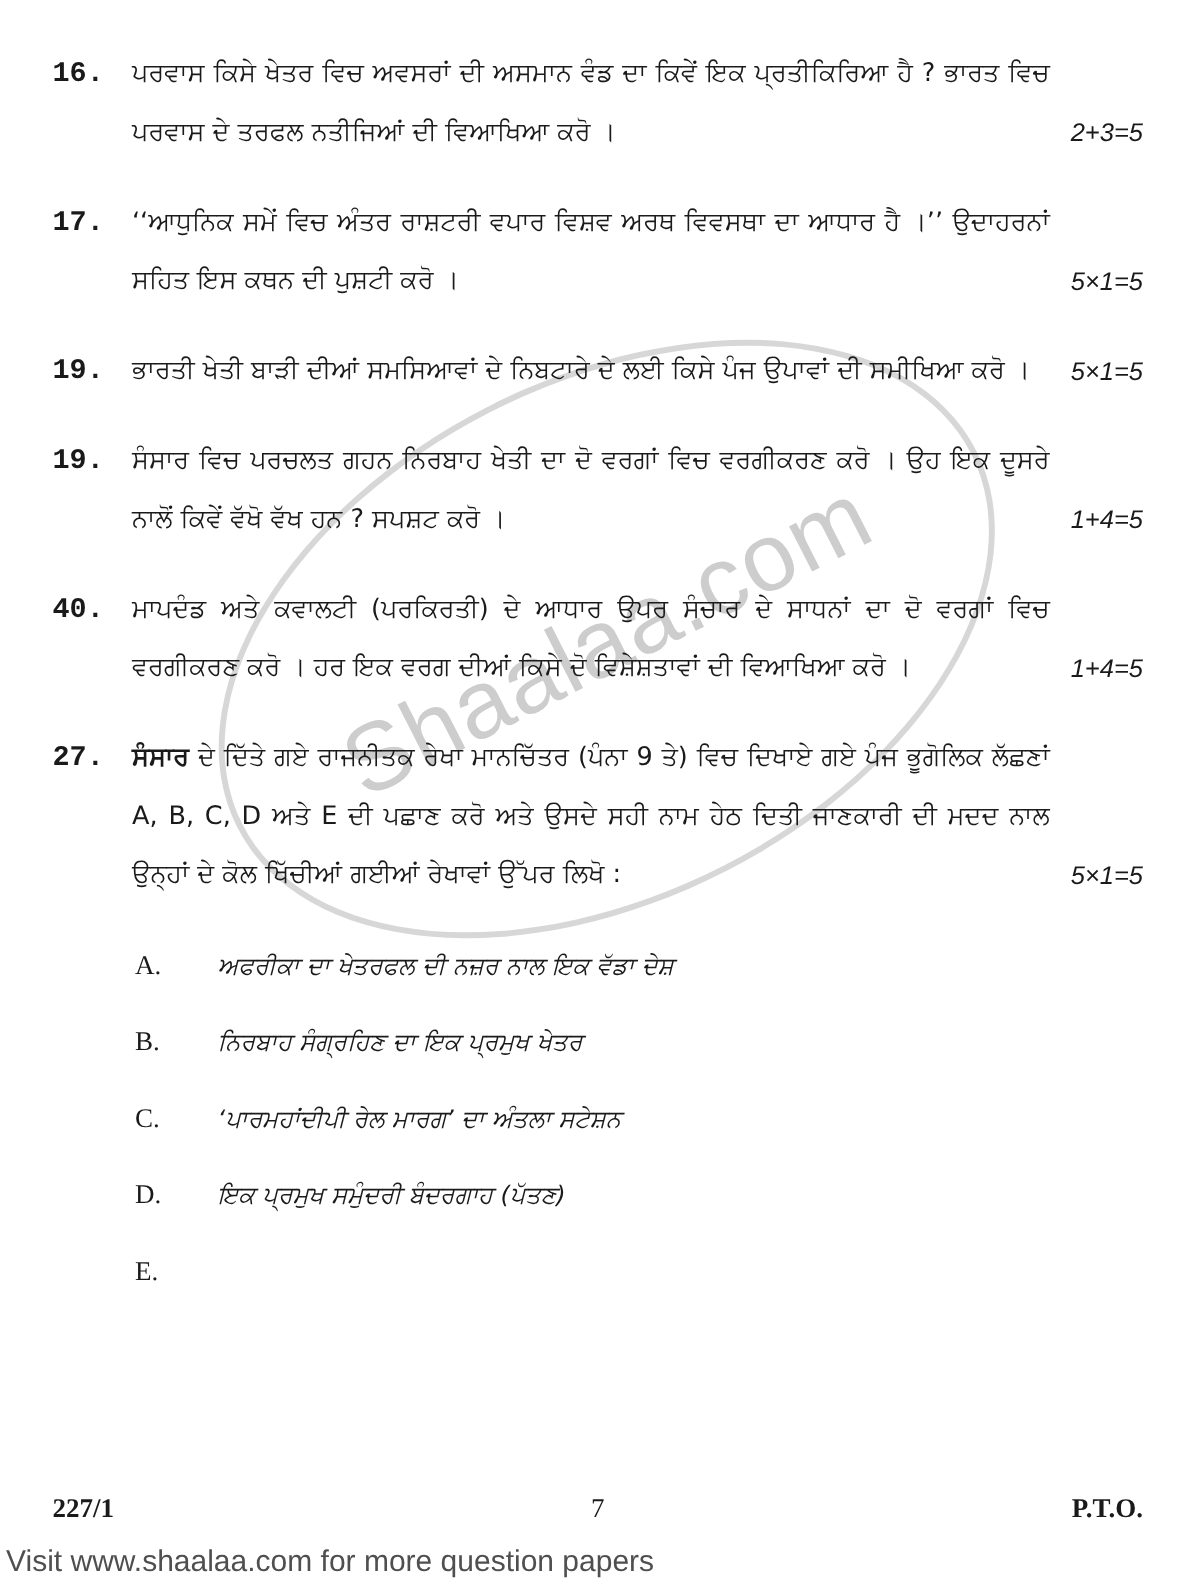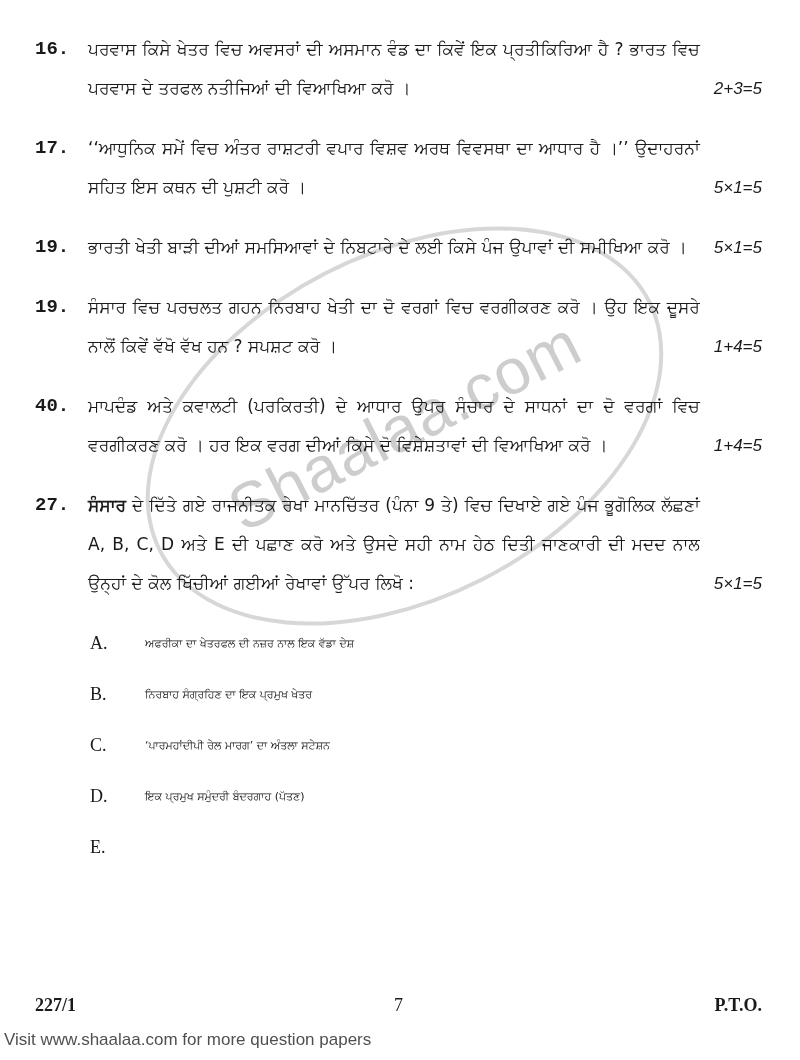--- a/index.html
+++ b/index.html
@@ -30,21 +30,21 @@
     font-size: 64px;
     font-family: "Liberation Sans", sans-serif;
     color: rgba(135,135,135,0.42);
     letter-spacing: 1px;
     white-space: nowrap;
   }
   .wm-bottom {
     position: absolute;
     left: 4px; top: 1030px;
     z-index: 2;
-    font-size: 17px;
+    font-size: 20px;
     font-family: "Liberation Sans", sans-serif;
     color: rgba(55,55,55,0.88);
     white-space: nowrap;
   }
 
   
   .content {
     position: absolute;
     top: 30px; left: 35px; right: 38px;
     z-index: 1;
@@ -78,21 +78,21 @@
 
   
   .subitems { margin: 18px 0 0 55px; }
   .subitem { display: flex; margin-bottom: 12px; }
   .si-label {
     width: 55px; flex: 0 0 55px;
     font-family: "Liberation Serif", serif;
     font-size: 18px;
     line-height: 39px;
   }
-  .si-text { font-size: 11px; line-height: 39px; }
+  .si-text { font-size: 16px; line-height: 39px; font-style: italic; }
 
   
   .footer {
     position: absolute;
     left: 35px; right: 38px; top: 995px;
     height: 26px;
     z-index: 1;
     font-family: "Liberation Serif", serif;
     font-size: 18px;
   }

